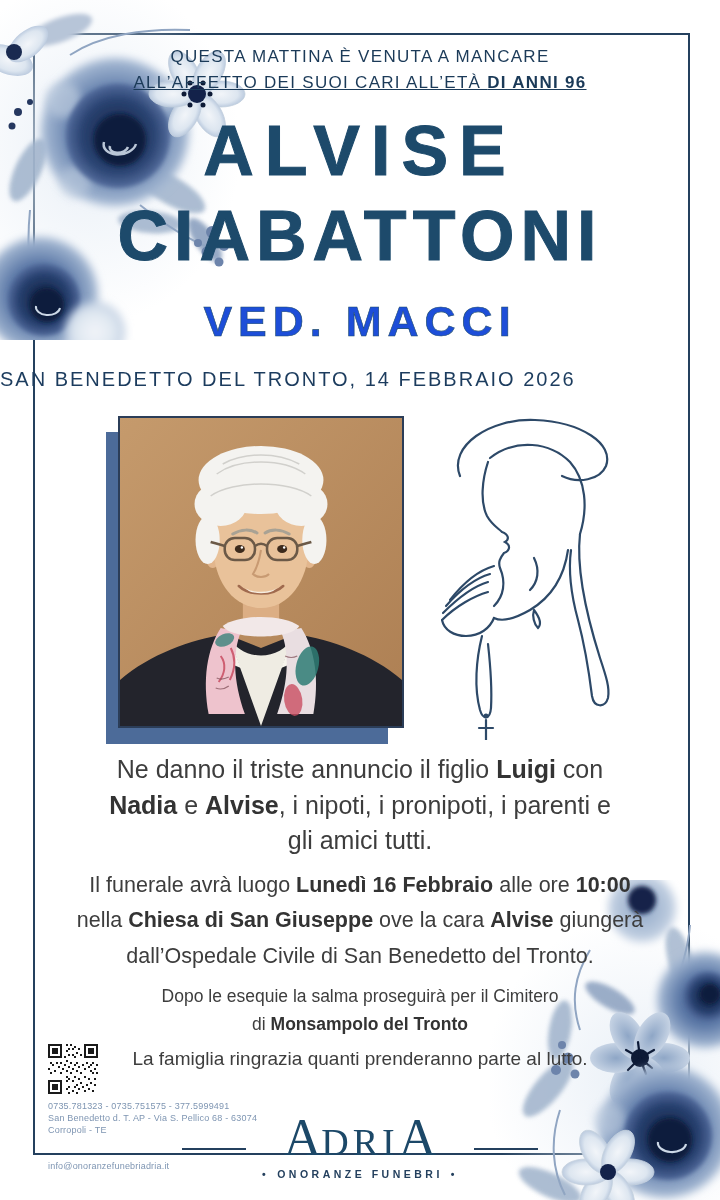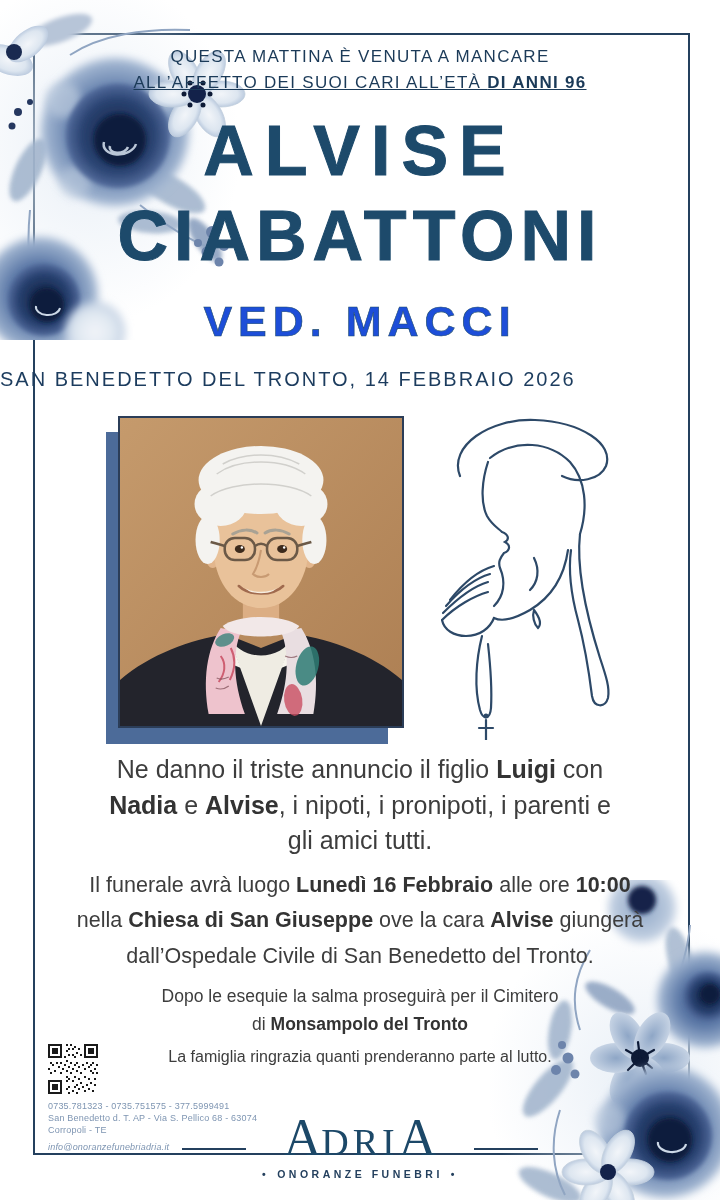--- a/index.html
+++ b/index.html
@@ -31,26 +31,26 @@
   .photo-mat{position:absolute;left:0;top:14px;width:282px;height:312px;background:#4c6b99;}
   .photo{position:absolute;left:14px;top:0;width:282px;height:308px;outline:2px solid #2b3d58;}
   
   .madonna{position:absolute;left:430px;top:410px;width:212px;height:330px;}
   
   .para{position:absolute;text-align:center;color:#3d3d3d;}
   .para b{color:#333333;}
   .p-ann{top:752px;left:45px;right:45px;font-size:25px;line-height:1.42;}
   .p-fun{top:868px;left:40px;right:40px;font-size:21.5px;line-height:1.64;}
   .p-cem{top:982px;left:80px;right:80px;font-size:17.5px;line-height:1.62;}
-  .p-thanks{top:1048px;left:0;right:0;font-size:16px;}
+  .p-thanks{top:1048px;left:0;right:0;font-size:19px;}
   
   .qr{position:absolute;left:48px;top:1044px;width:50px;height:50px;}
   .contact{position:absolute;left:48px;top:1100px;font-size:9px;line-height:1.35;
            color:#7e95b2;letter-spacing:.2px;}
-  .contact .email{margin-top:5px;font-style:italic;}
+  .contact .email{margin-top:24px;}
   
   .brand-row{position:absolute;left:0;right:0;top:1112px;display:flex;
              justify-content:center;align-items:flex-end;gap:16px;}
   .rule{width:64px;height:2px;background:#24405e;margin-bottom:30px;}
   .brand-center{display:flex;flex-direction:column;align-items:center;}
   .brand-name{display:flex;align-items:baseline;color:#1c4868;
               font-family:"Liberation Serif",serif;}
   .brand-name .big{font-size:52px;line-height:1;}
   .brand-name .mid{font-size:38px;letter-spacing:4px;line-height:1;}
   .brand-tagline{margin-top:4px;color:#24405e;font-size:10.5px;letter-spacing:3.5px;

